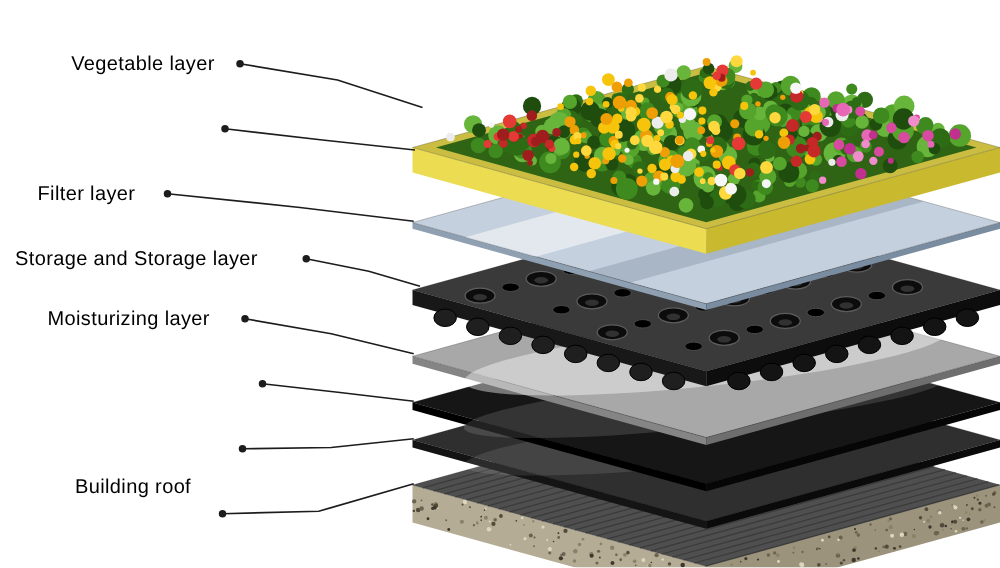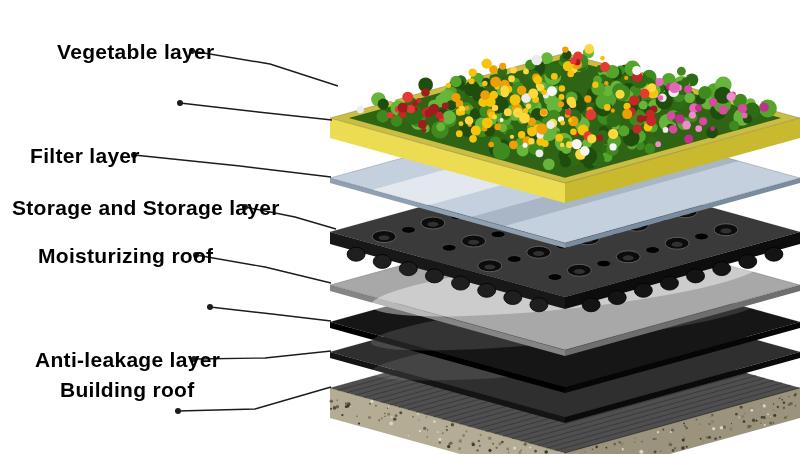--- a/index.html
+++ b/index.html
@@ -1,18 +1,18 @@
 <!DOCTYPE html>
 <html><head>
 <meta charset="utf-8">
 <style>
   html,body{margin:0;padding:0;background:#fff;}
   .stage{position:relative;width:800px;height:454px;background:#ffffff;overflow:hidden;font-family:"Liberation Sans",sans-serif;}
   .stage svg{position:absolute;left:0;top:0;display:block;}
-  .label{position:absolute;font-weight:700;font-size:21px;line-height:19px;color:#000;white-space:nowrap;letter-spacing:0.3px;}
+  .label{position:absolute;font-weight:400;font-size:16px;line-height:19px;color:#000;white-space:nowrap;letter-spacing:0.3px;}
 </style>
 </head>
 <body>
 
 <div class="stage">
   <svg id="diagram-svg" width="800" height="454" viewBox="0 0 800 454">
     <rect x="0" y="0" width="800" height="454" fill="#ffffff"></rect>
   <g>
         <polygon points="330.0,388.0 565.0,453.0 565.0,483.0 330.0,418.0" fill="#b5ac95"></polygon>
         <polygon points="565.0,453.0 800.0,388.0 800.0,418.0 565.0,483.0" fill="#9c937d"></polygon>
@@ -805,16 +805,15 @@
       </g>
       <g>
         <polyline points="178.0,411.0 255.0,409.0 331.0,387.0" fill="none" stroke="#1c1c1c" stroke-width="1.4"></polyline>
         <circle cx="178" cy="411" r="3" fill="#1c1c1c"></circle>
       </g>
     </svg>
 
   <div class="label" style="left:57px;top:42px">Vegetable layer</div>
   <div class="label" style="left:30px;top:146px">Filter layer</div>
   <div class="label" style="left:12px;top:198px">Storage and Storage layer</div>
-  <div class="label" style="left:38px;top:246px">Moisturizing roof</div>
-  <div class="label" style="left:35px;top:350px">Anti-leakage layer</div>
+  <div class="label" style="left:38px;top:246px">Moisturizing layer</div>
   <div class="label" style="left:60px;top:380px">Building roof</div>
 </div>
 
 </body></html>

